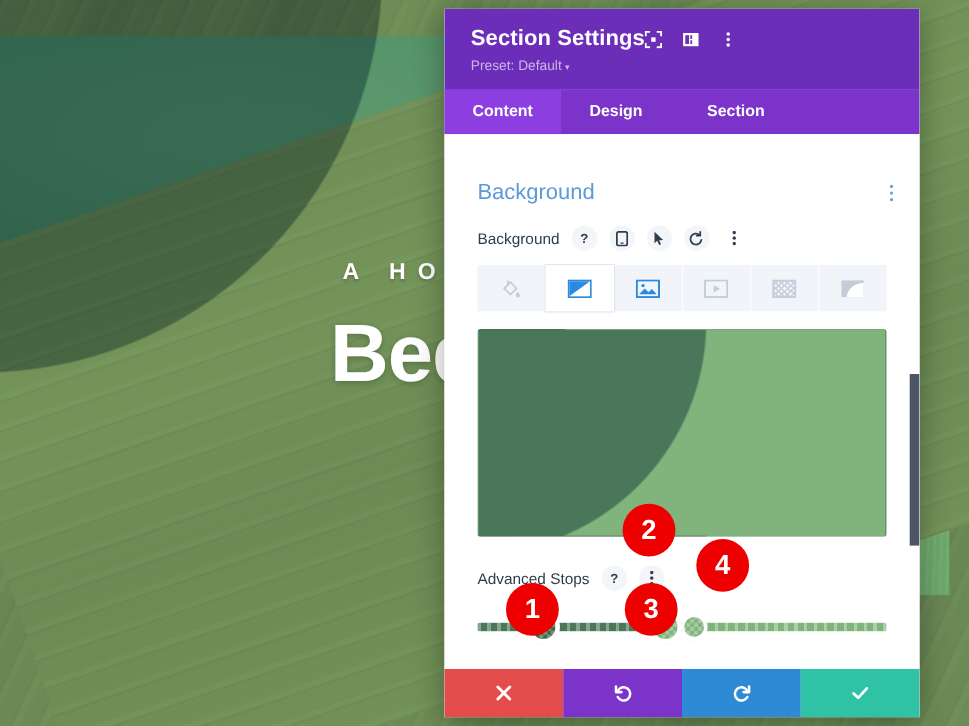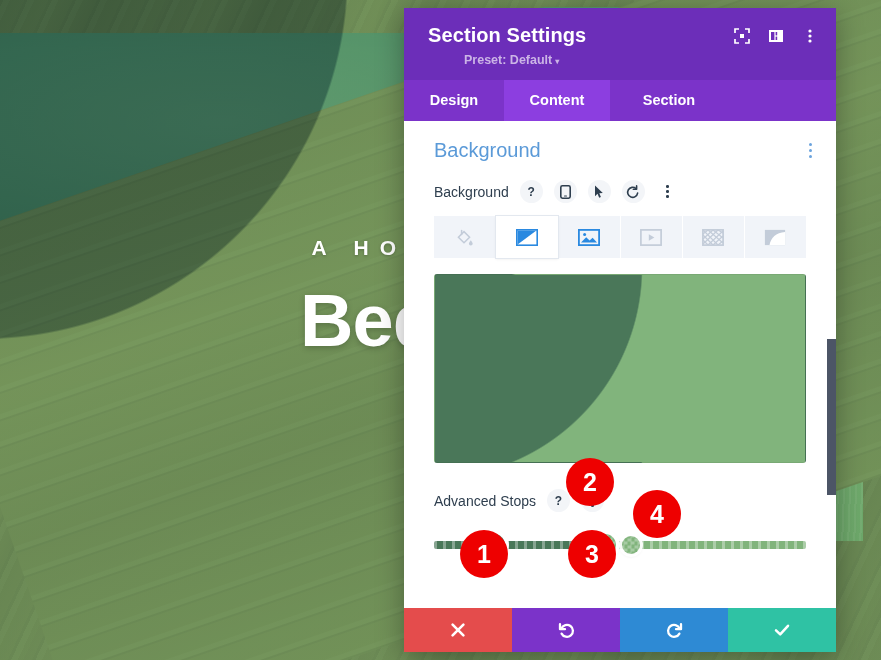--- a/index.html
+++ b/index.html
@@ -112,45 +112,45 @@
     background: #ffffff;
     box-shadow: 0 6px 26px rgba(0,0,0,0.32);
     display: flex; flex-direction: column;
     overflow: hidden;
   }
   .modal-header {
     background: #6c2eb9;
     padding: 16px 18px 12px 24px;
     color: #fff; position: relative; flex: 0 0 auto;
   }
-  .mh-top { display: flex; align-items: flex-start; justify-content: space-between; }
+  .mh-top { display: flex; align-items: flex-start; }
   .modal-title { font-size: 20px; font-weight: 700; letter-spacing: 0.1px; }
   .modal-preset {
-    font-size: 12.5px; font-weight: 700; color: #cbb4e6; margin-top: 6px;
-    display: inline-block; cursor: pointer; margin-left: 36px;
+    font-size: 12.5px; font-weight: 400; color: #cbb4e6; margin-top: 6px;
+    display: inline-block; cursor: pointer;
   }
   .preset-caret { font-size: 8px; margin-left: 3px; color:#cbb4e6; }
   .mh-icons { display: flex; align-items: center; gap: 18px; padding-top: 4px; }
   .mh-icon { width: 16px; height: 16px; cursor: pointer; display:flex;
              align-items:center; justify-content:center; }
   .mh-icon svg { display:block; }
 
   .tabs { display: flex; background: #7b33c9; flex: 0 0 auto; }
   .tab {
     padding: 12px 0 13px; color: #fff; font-size: 14.5px; font-weight: 700;
     cursor: pointer; text-align: center;
   }
   .tab.tab-content { background: #8c3ee0; width: 106px; }
   .tab.tab-design { width: 100px; }
   .tab.tab-advanced { width: 118px; }
 
   .modal-body {
     flex: 1 1 auto; position: relative; overflow: hidden; background:#fff;
   }
-  .body-inner { padding: 18px 0 0 0; }
+  .body-inner { padding: 18px 0 0 0; margin-top: 24px; }
 
   .section-head {
     display:flex; align-items:center; justify-content:space-between;
     padding: 0 20px 0 30px; margin-bottom: 18px;
   }
   .section-title { color: #5b9ad8; font-size: 20px; font-weight: 400; }
   .kebab { display:flex; flex-direction:column; gap:3px; cursor:pointer; padding:4px; }
   .kebab i { width:3px; height:3px; border-radius:50%; background:#6ba3dd; display:block; }
 
   .field-row {
@@ -294,22 +294,22 @@
             <circle cx="2" cy="3" r="1.6" fill="#fff"></circle>
             <circle cx="2" cy="8" r="1.6" fill="#fff"></circle>
             <circle cx="2" cy="13" r="1.6" fill="#fff"></circle>
           </svg>
         </div>
       </div>
     </div>
   </div>
 
   <div class="tabs">
+    <div class="tab tab-content">Content</div>
     <div class="tab tab-design">Design</div>
-    <div class="tab tab-content">Content</div>
     <div class="tab tab-advanced">Section</div>
   </div>
 
   <div class="modal-body">
     <div class="body-inner">
 
       <div class="section-head">
         <div class="section-title">Background</div>
         <div class="kebab">
           <i></i>

